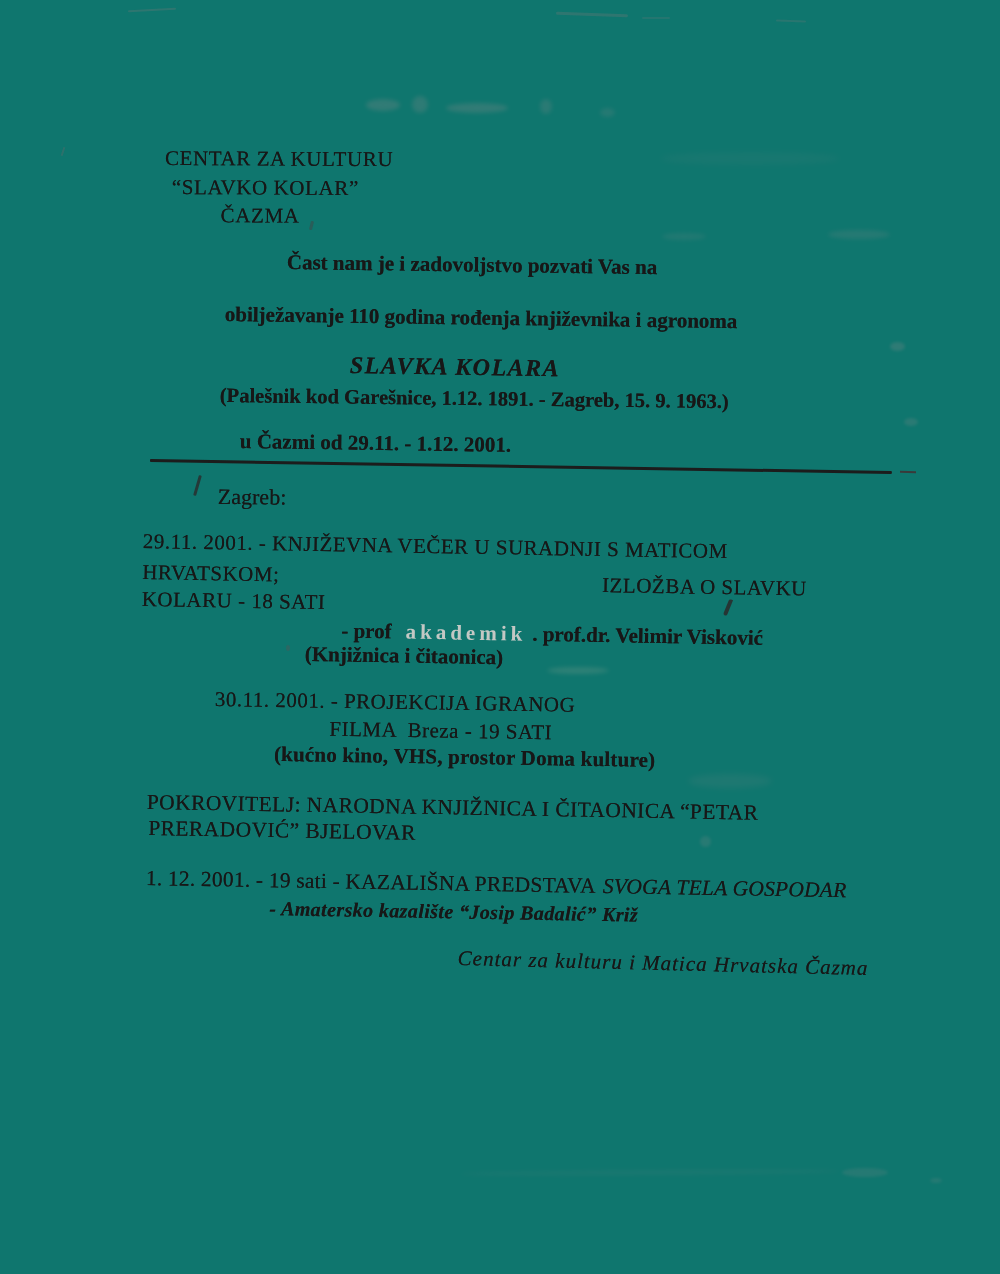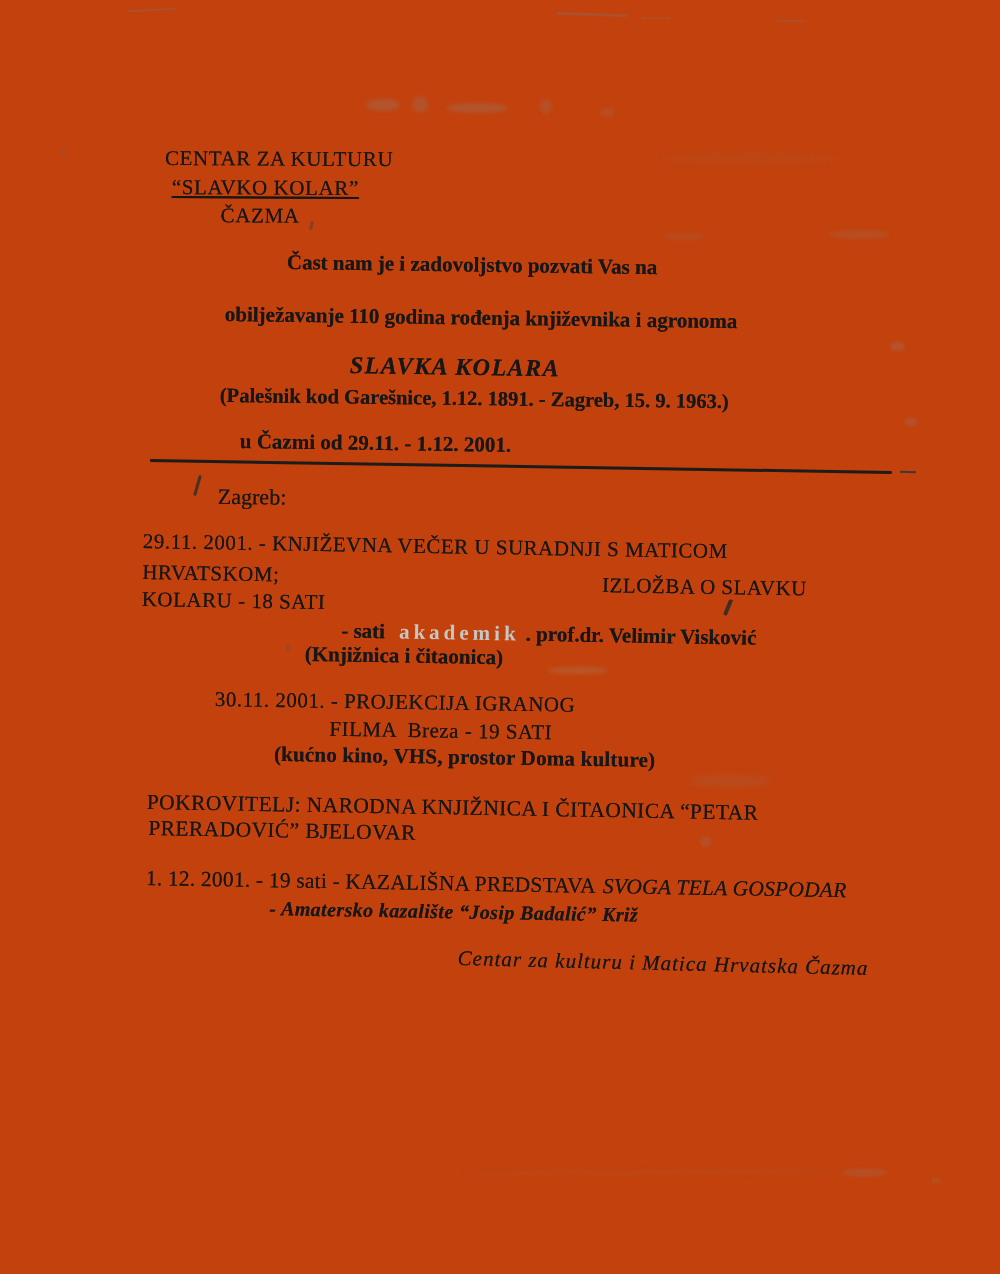--- a/index.html
+++ b/index.html
@@ -4,38 +4,38 @@
 <style>
   html, body {
     margin: 0;
     padding: 0;
     background: #ffffff;
   }
   .page {
     position: relative;
     width: 1000px;
     height: 1274px;
-    background: #c2410c;
+    background: #0f766e;
     overflow: hidden;
     font-family: "Liberation Serif", "DejaVu Serif", serif;
     color: #171717;
     filter: blur(0.25px);
   }
   .abs { position: absolute; }
   .txt {
     white-space: pre;
     text-shadow: 0 0 0.5px rgba(25,25,25,0.85);
     line-height: 1;
   }
 
   
   .org { left: 165px; top: 148px; transform: rotate(0.3deg); transform-origin: left top; }
   .org .l { font-size: 21px; letter-spacing: 0.6px; }
   .org .l1 { left: 0; top: 0; }
-  .org .l2 { left: 7px; top: 29px; text-decoration: underline; }
+  .org .l2 { left: 7px; top: 29px; }
   .org .l3 { left: 56px; top: 57px; }
 
   
   .intro1 { left: 287px; top: 252px; font-size: 21px; font-weight: bold; transform: rotate(0.8deg); transform-origin: left top; }
   .intro2 { left: 225px; top: 304px; font-size: 21px; font-weight: bold; transform: rotate(0.8deg); transform-origin: left top; }
 
   
   .name { left: 350px; top: 353px; font-size: 24px; font-weight: bold; font-style: italic; letter-spacing: 1.5px; transform: rotate(0.9deg); transform-origin: left top; }
   .dates { left: 220px; top: 385px; font-size: 20.5px; font-weight: bold; transform: rotate(0.7deg); transform-origin: left top; }
   .eventdates { left: 240px; top: 431px; font-size: 21px; font-weight: bold; transform: rotate(0.8deg); transform-origin: left top; }
@@ -150,21 +150,21 @@
   <div class="abs rule"></div>
   <div class="abs rule-dash"></div>
 
   <div class="abs txt prog-head">Zagreb:</div>
 
   <div class="abs p1">
     <div class="abs txt caps l1">29.11. 2001. - KNJIŽEVNA VEČER U SURADNJI S MATICOM</div>
     <div class="abs txt caps l2l">HRVATSKOM;</div>
     <div class="abs txt caps l2r">IZLOŽBA O SLAVKU</div>
     <div class="abs txt caps l3">KOLARU - 18 SATI</div>
-    <div class="abs txt guest"><span>- sati</span><span class="erased">akademik</span><span>. prof.dr. Velimir Visković</span></div>
+    <div class="abs txt guest"><span>- prof</span><span class="erased">akademik</span><span>. prof.dr. Velimir Visković</span></div>
     <div class="abs txt venue">(Knjižnica i čitaonica)</div>
   </div>
 
   <div class="abs p2">
     <div class="abs txt caps l1">30.11. 2001. - PROJEKCIJA IGRANOG</div>
     <div class="abs txt caps l2">FILMA  Breza - 19 SATI</div>
     <div class="abs txt l3">(kućno kino, VHS, prostor Doma kulture)</div>
   </div>
 
   <div class="abs patron">

